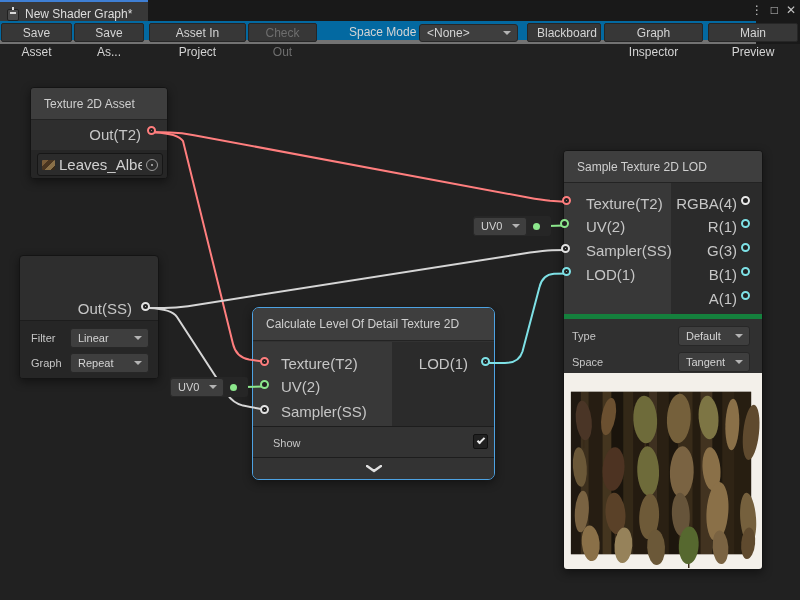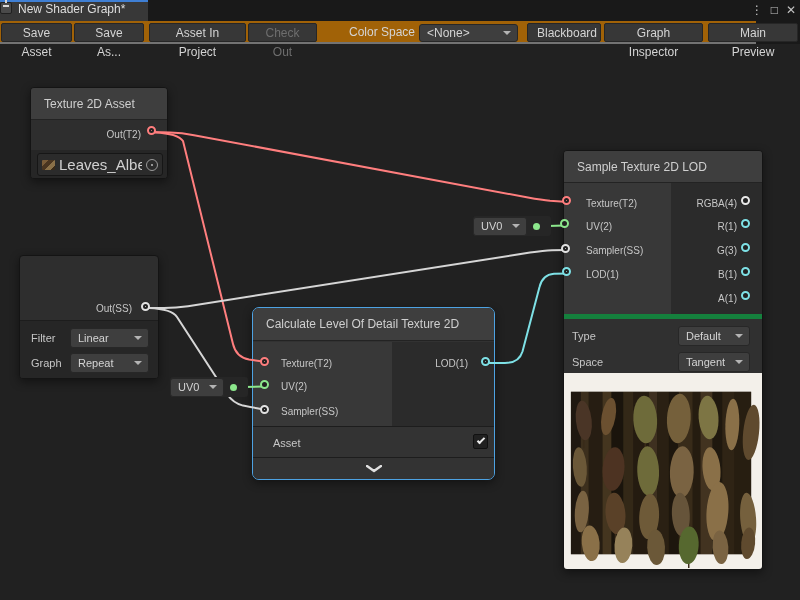--- a/index.html
+++ b/index.html
@@ -3,51 +3,51 @@
 <meta charset="utf-8">
 <style>
   * { margin:0; padding:0; box-sizing:border-box; }
   html,body { width:800px; height:600px; overflow:hidden; background:#191919;
     font-family:"Liberation Sans", sans-serif; -webkit-font-smoothing:antialiased; }
   #app { position:absolute; inset:0; width:800px; height:600px; }
 
   
   #tabbar { position:absolute; left:0; top:0; width:800px; height:21px; background:#191919; z-index:10; }
   #tab { position:absolute; left:0; top:0; width:148px; height:21px; background:#383838;
-    border-top:2px solid #3f7fd4; display:flex; align-items:flex-start; gap:6px; 
+    border-top:2px solid #3f7fd4; display:flex; align-items:flex-end; gap:6px; padding-left:7px;
     color:#dedede; font-size:12px; }
   .sg-icon { width:12px; height:12px; background:#4a4a4a; border:1px solid #202020; border-radius:2px; position:relative; }
   .sg-icon:before { content:""; position:absolute; left:2px; top:2px; width:6px; height:2px; background:#d8d8d8; }
   .sg-icon:after { content:""; position:absolute; left:4px; top:-3px; width:2px; height:3px; background:#d8d8d8; }
   #winctrl { position:absolute; right:4px; top:2px; display:flex; gap:8px; align-items:center;
     color:#c4c4c4; font-size:12px; z-index:11; }
   #winctrl span { cursor:default; line-height:16px; }
 
   
-  #toolbar { position:absolute; left:0; top:21px; width:756px; height:23px; background:#a16207;
-    border-bottom:2px solid #737373; z-index:10; color:#d4d4d4; font-size:12px; }
+  #toolbar { position:absolute; left:0; top:21px; width:756px; height:23px; background:#0369a1;
+    border-bottom:4px solid #737373; z-index:10; color:#d4d4d4; font-size:12px; }
   .tbtn { position:absolute; top:2px; height:19px; line-height:19px; text-align:center;
     background:#373737; border:1px solid #262626; border-radius:2px; padding:0 9px; }
   .tbtn.disabled { color:#6e6e6e; }
   .tlabel { position:absolute; top:2px; height:19px; line-height:19px; }
   .dropdown { background:#3e3e3e; border:1px solid #272727; border-radius:3px;
     color:#d4d4d4; font-size:11px; display:flex; align-items:center; padding:0 7px; position:relative; }
   .dd-arrow { width:0; height:0; border-left:4px solid transparent; border-right:4px solid transparent;
     border-top:4px solid #b4b4b4; position:absolute; right:6px; top:50%; margin-top:-2px; }
 
   
   #graph { position:absolute; left:0; top:44px; width:800px; height:556px; background:#212121; }
   #wires { position:absolute; left:0; top:0; width:800px; height:600px; z-index:3; pointer-events:none; }
 
   .node { position:absolute; background:#2e2e2e; border:1px solid #141414; border-radius:4px; z-index:2;
     box-shadow:0 3px 10px rgba(0,0,0,.45); }
   .node .title { position:absolute; left:0; top:0; right:0; height:32px; background:#3e3e3e;
     border-radius:3px 3px 0 0; color:#cfcfcf; font-size:12px; line-height:32px; padding-left:13px;
     border-bottom:1px solid #232323; white-space:nowrap; overflow:hidden; }
-  .plabel { position:absolute; color:#c6c6c6; font-size:10px; line-height:13px; white-space:nowrap; }
+  .plabel { position:absolute; color:#c6c6c6; font-size:15px; line-height:13px; white-space:nowrap; }
   .ctl-label { position:absolute; color:#c6c6c6; font-size:11px; line-height:20px; }
 
   .port { position:absolute; width:9px; height:9px; border-radius:50%;
     border:2px solid currentColor; background:#212121; z-index:4; }
   .port.filled:after { content:""; position:absolute; left:2px; top:2px; right:2px; bottom:2px;
     border-radius:50%; background:currentColor; }
 
   .field { position:absolute; background:#2b2b2b; border:1px solid #161616; border-radius:3px;
     color:#d0d0d0; font-size:15px; display:flex; align-items:center; }
   .checkbox { position:absolute; width:15px; height:15px; background:#212121; border:1px solid #111;
@@ -116,21 +116,21 @@
 
   <div class="node" style="left:252px; top:307px; width:243px; height:173px; border:1px solid #4da2e2; border-radius:7px; background:#323232;">
     <div class="title" style="border-radius:6px 6px 0 0; height:33px; line-height:33px;">Calculate Level Of Detail Texture 2D</div>
     <div style="position:absolute; left:0; top:34px; width:139px; height:84px; background:#383838;"></div>
     <div style="position:absolute; left:139px; top:34px; right:0; height:84px; background:#2b2b2b;"></div>
     <div class="plabel" style="left:28px; top:49px;">Texture(T2)</div>
     <div class="plabel" style="left:28px; top:72px;">UV(2)</div>
     <div class="plabel" style="left:28px; top:97px;">Sampler(SS)</div>
     <div class="plabel" style="right:26px; top:49px;">LOD(1)</div>
     <div style="position:absolute; left:0; top:118px; right:0; height:31px; background:#333333; border-top:1px solid #1d1d1d;">
-      <div class="ctl-label" style="left:20px; top:6px;">Asset</div>
+      <div class="ctl-label" style="left:20px; top:6px;">Show</div>
       <div class="checkbox" style="right:6px; top:7px;">
         <span class="check"></span>
       </div>
     </div>
     <div style="position:absolute; left:0; top:149px; right:0; bottom:0; background:#333333; border-top:1px solid #1d1d1d; border-radius:0 0 6px 6px;">
       <svg width="16" height="8" style="position:absolute; left:50%; margin-left:-8px; top:7px;">
         <polyline points="1,1 8,6 15,1" fill="none" stroke="#e0e0e0" stroke-width="2.4" stroke-linecap="round" stroke-linejoin="round"></polyline>
       </svg>
     </div>
   </div>
@@ -267,21 +267,21 @@
       <span>□</span>
       <span>✕</span>
     </div>
   </div>
 
   <div id="toolbar">
     <div class="tbtn" style="left:1px;  width:71px;">Save Asset</div>
     <div class="tbtn" style="left:74px; width:70px;">Save As...</div>
     <div class="tbtn" style="left:149px; width:97px;">Asset In Project</div>
     <div class="tbtn disabled" style="left:248px; width:69px;">Check Out</div>
-    <div class="tlabel" style="left:349px;">Color Space</div>
+    <div class="tlabel" style="left:349px;">Space Mode</div>
     <div class="dropdown" style="position:absolute; left:419px; top:3px; width:99px; height:18px; font-size:12px;">
       <span>&lt;None&gt;</span>
       <span class="dd-arrow"></span>
     </div>
     <div class="tbtn" style="left:527px; width:74px;">Blackboard</div>
     <div class="tbtn" style="left:604px; width:99px;">Graph Inspector</div>
     <div class="tbtn" style="left:708px; width:90px;">Main Preview</div>
   </div>
 
 </div>

